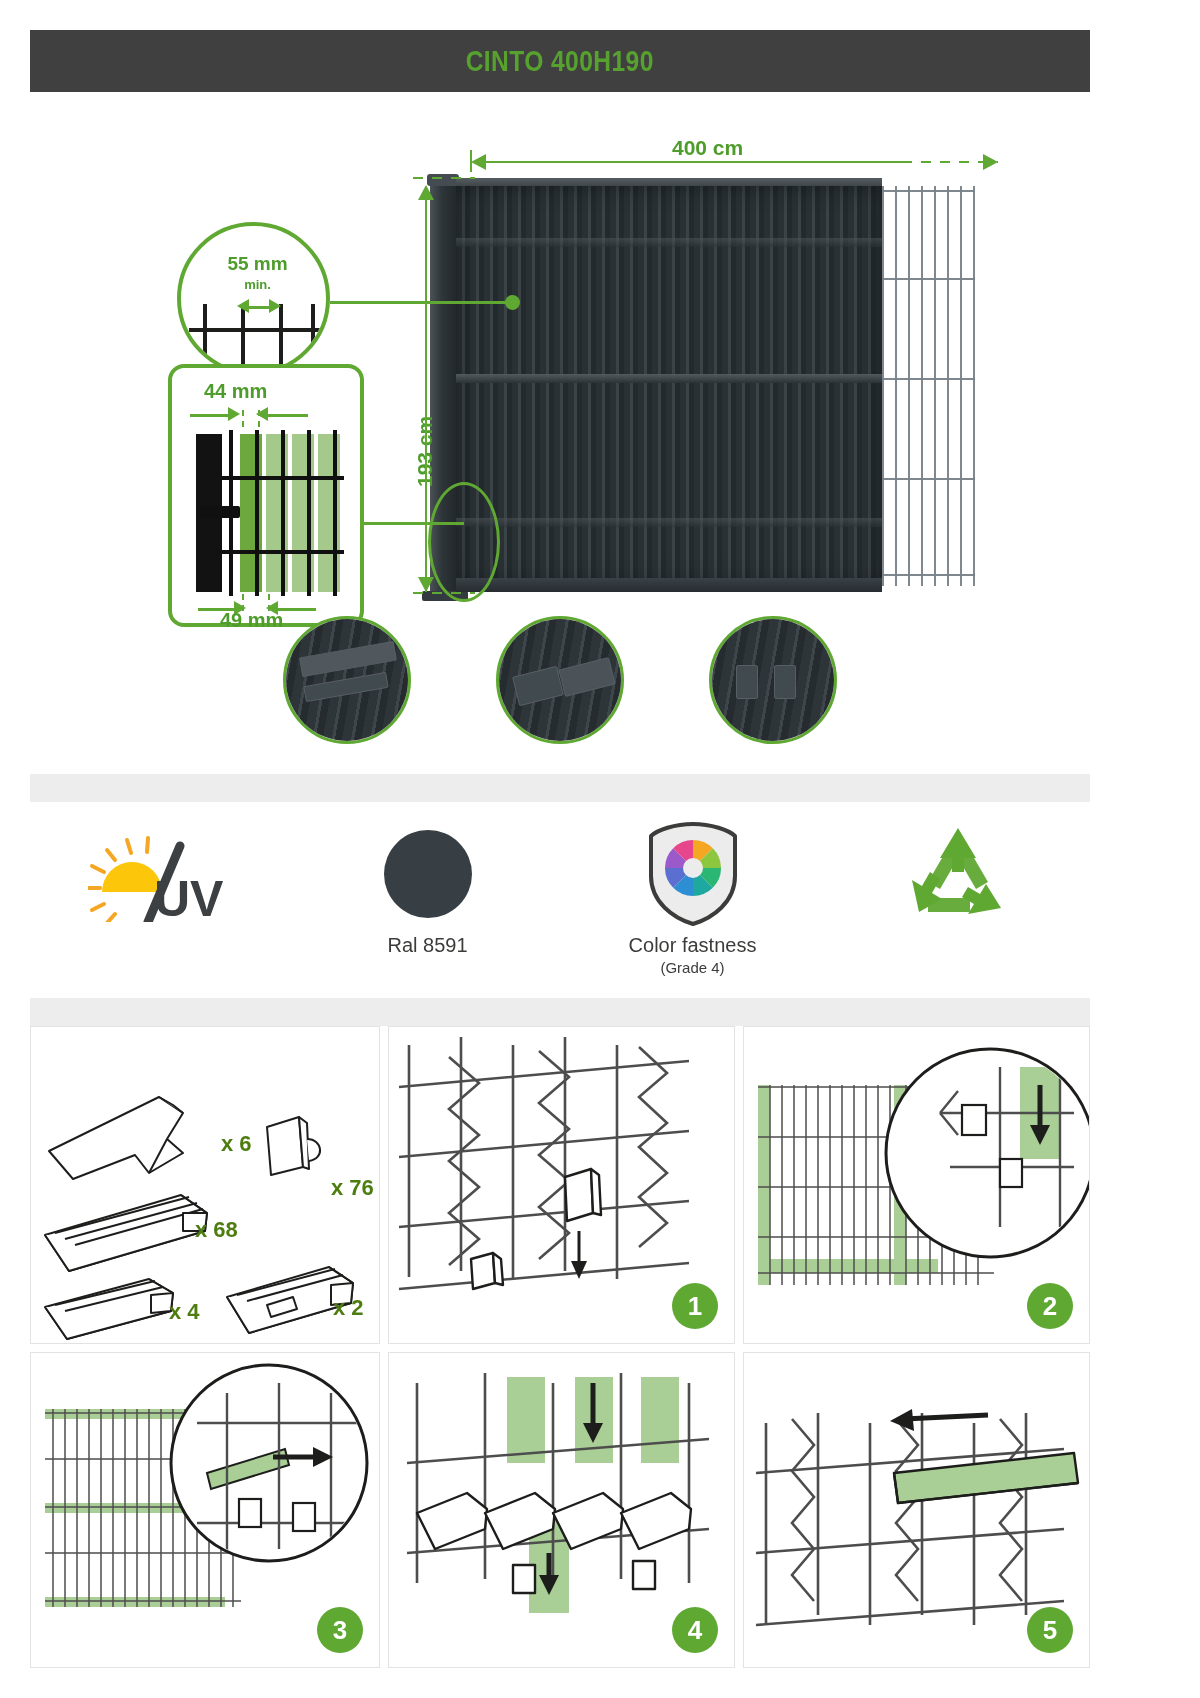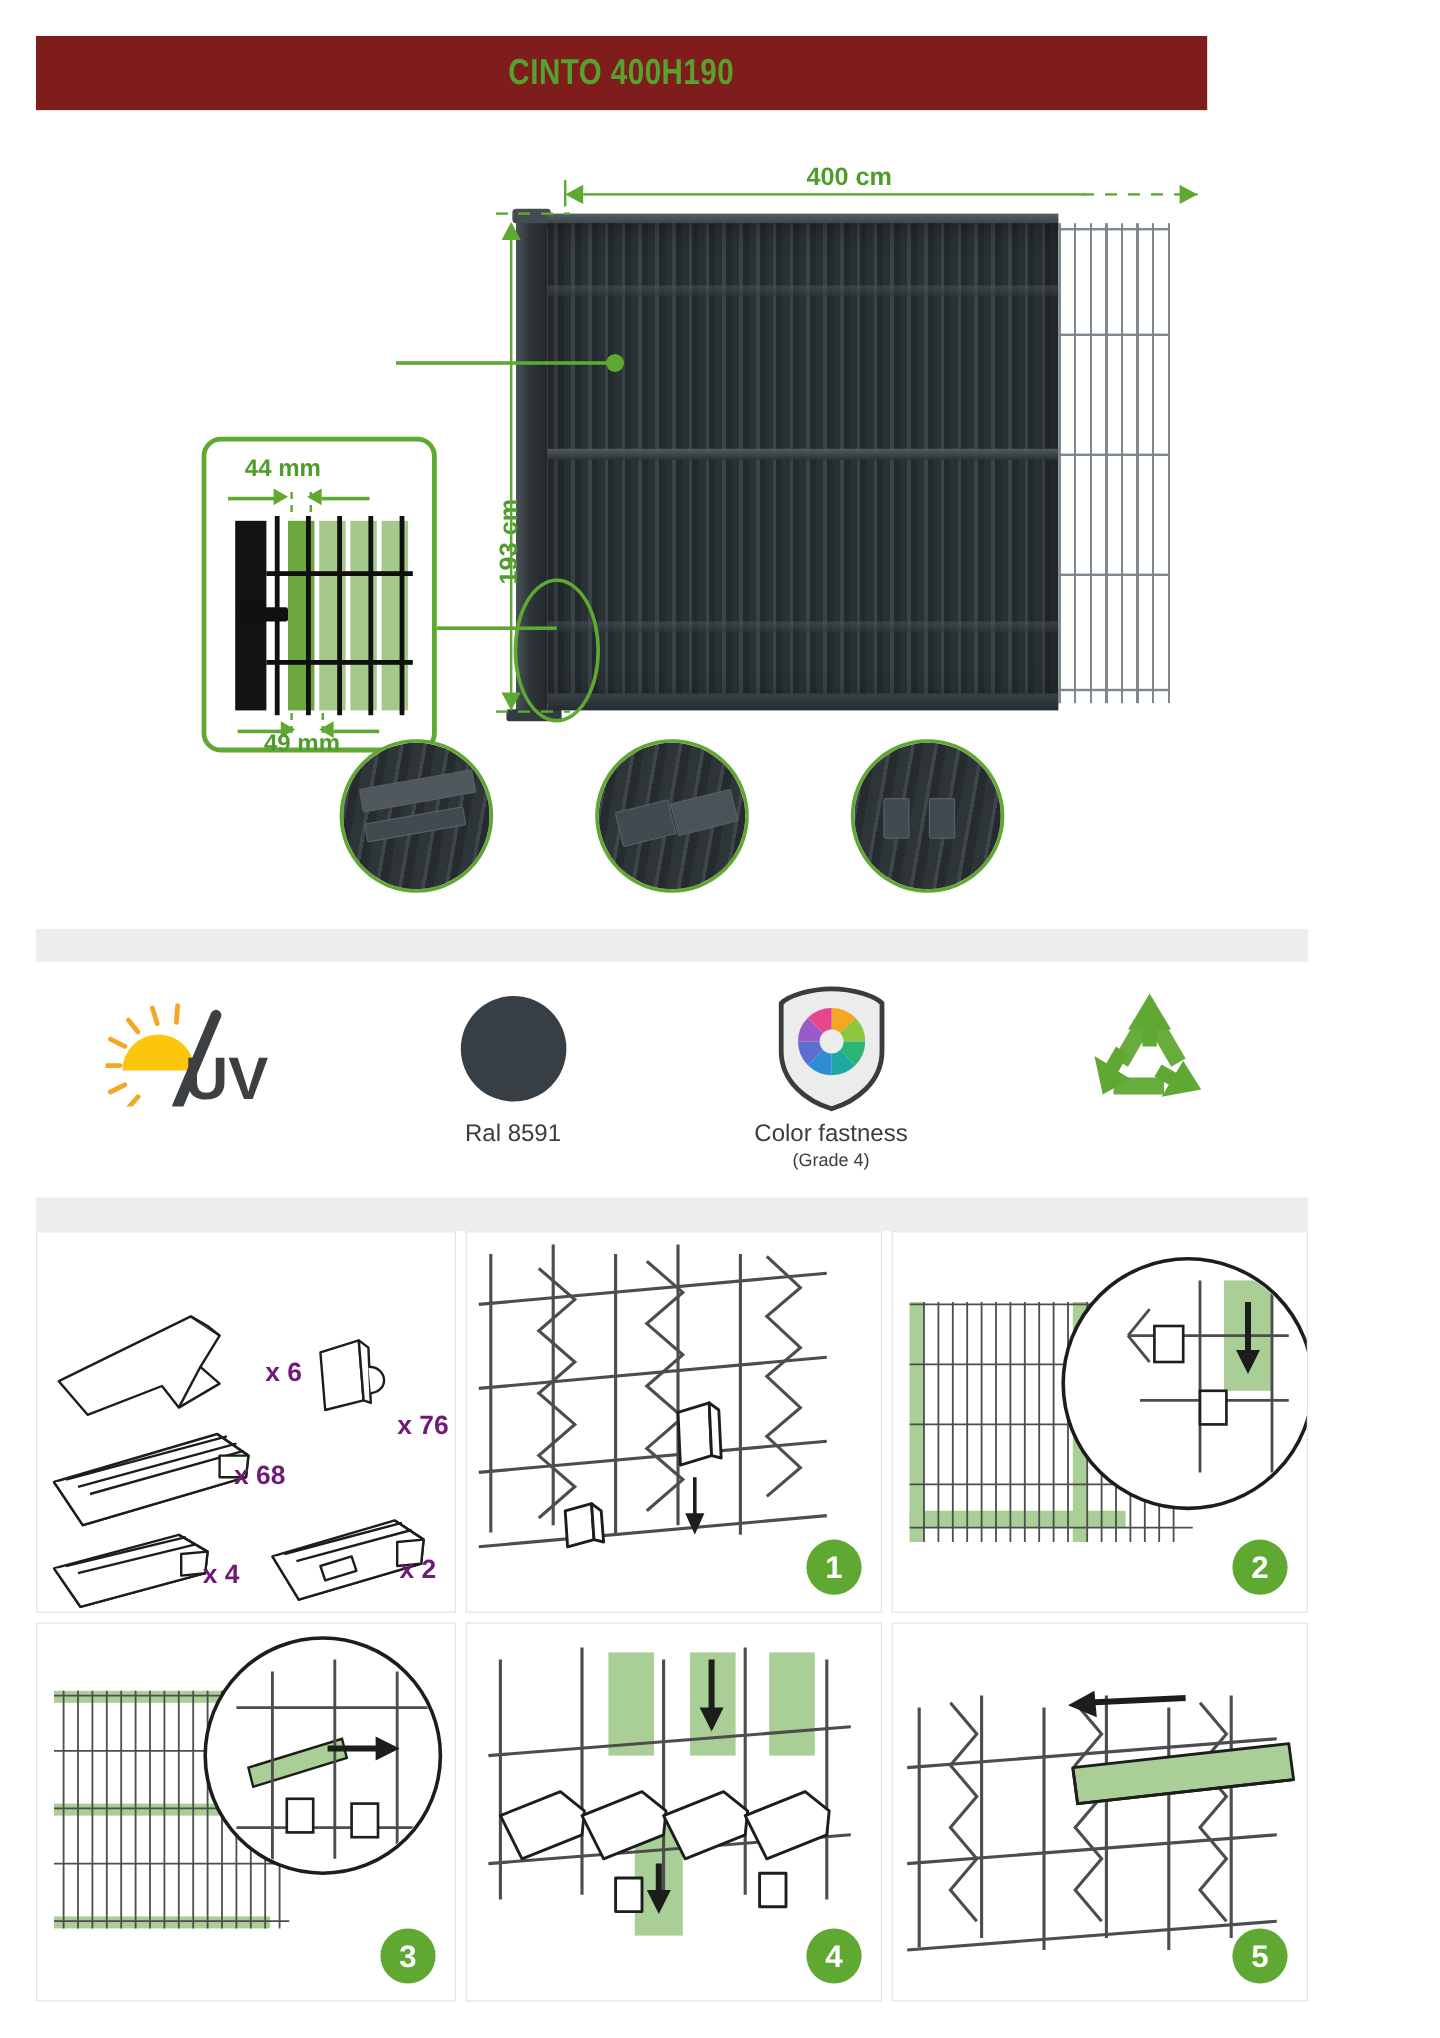--- a/index.html
+++ b/index.html
@@ -12,22 +12,22 @@
 
   
   .card {
     position: absolute; left: 30px; top: 30px;
     width: 1060px; height: 1638px;
     background: #fff;
   }
 
   
   .header {
-    position: absolute; left: 0; top: 0; width: 976px; height: 62px;
-    background: #7f1d1d;
+    position: absolute; left: 0; top: 0; width: 1060px; height: 62px;
+    background: #404040;
     display: flex; align-items: center; justify-content: center;
   }
   .header-title {
     color: #57a22e;
     font-size: 30px; font-weight: bold;
     letter-spacing: .5px;
     transform: scaleX(0.82);
     font-family: "Liberation Sans Narrow","Liberation Sans", sans-serif;
   }
 
@@ -227,21 +227,21 @@
   }
   .step-badge {
     position:absolute; right:16px; bottom:14px;
     width:46px; height:46px; border-radius:50%;
     background:#5fa832; color:#fff;
     display:flex; align-items:center; justify-content:center;
     font-size:26px; font-weight:bold;
   }
   .parts-cell { position:relative; background:#fff; border:1px solid #e3e3e3; }
   .part-qty {
-    position:absolute; font-size:22px; font-weight:bold; color:#701a75;
+    position:absolute; font-size:22px; font-weight:bold; color:#4d7c0f;
   }
   svg { display:block; }
 </style>
 </head>
 <body>
 
 <div class="page">
  <div class="card">
 
   <div class="header">
@@ -277,20 +277,36 @@
     <div class="arrow-right" style="left:953px; top:62px;"></div>
     <div class="tick" style="left:440px; top:58px; height:22px;"></div>
 
     <div class="dim-label vert" style="left:383px; top:395px;">193 cm</div>
     <div class="g-line" style="left:395px; top:108px; width:2px; height:392px;"></div>
     <div class="arrow-up" style="left:388px; top:93px;"></div>
     <div class="arrow-down" style="left:388px; top:485px;"></div>
     <div class="g-dash-s" style="left:383px; top:85px; width:62px;"></div>
     <div class="g-dash-s" style="left:383px; top:500px; width:62px;"></div>
 
+    <div class="callout-circle">
+      <div class="c55-label">
+        <span>55 mm</span>
+        <span class="c55-sub">min.</span>
+      </div>
+      <div class="mesh-mini-v" style="left:22px;  top:78px; height:75px;"></div>
+      <div class="mesh-mini-v" style="left:60px;  top:78px; height:75px;"></div>
+      <div class="mesh-mini-v" style="left:98px;  top:78px; height:75px;"></div>
+      <div class="mesh-mini-v" style="left:130px; top:78px; height:75px;"></div>
+      <div class="mesh-mini-h" style="left:8px;  top:102px; width:140px;"></div>
+      <div class="mesh-mini-h" style="left:8px;  top:138px; width:140px;"></div>
+
+      <div class="g-line" style="left:68px; top:80px; width:22px; height:3px;"></div>
+      <div class="arrow-left" style="left:56px; top:73px; border-right-width:12px; border-top-width:7px; border-bottom-width:7px;"></div>
+      <div class="arrow-right" style="left:88px; top:73px; border-left-width:12px; border-top-width:7px; border-bottom-width:7px;"></div>
+    </div>
 
     <div class="leader" style="left:300px; top:209px; width:180px;"></div>
     <div class="leader-dot" style="left:475px; top:203px;"></div>
 
     <div class="callout-rect">
 
       <div class="dim-label" style="left:32px; top:12px; font-size:20px;">44 mm</div>
       <div class="g-line" style="left:18px; top:46px; width:40px; height:3px;"></div>
       <div class="arrow-right" style="left:56px; top:39px; border-left-width:12px; border-top-width:7px; border-bottom-width:7px;"></div>
       <div class="g-line" style="left:96px; top:46px; width:40px; height:3px;"></div>

